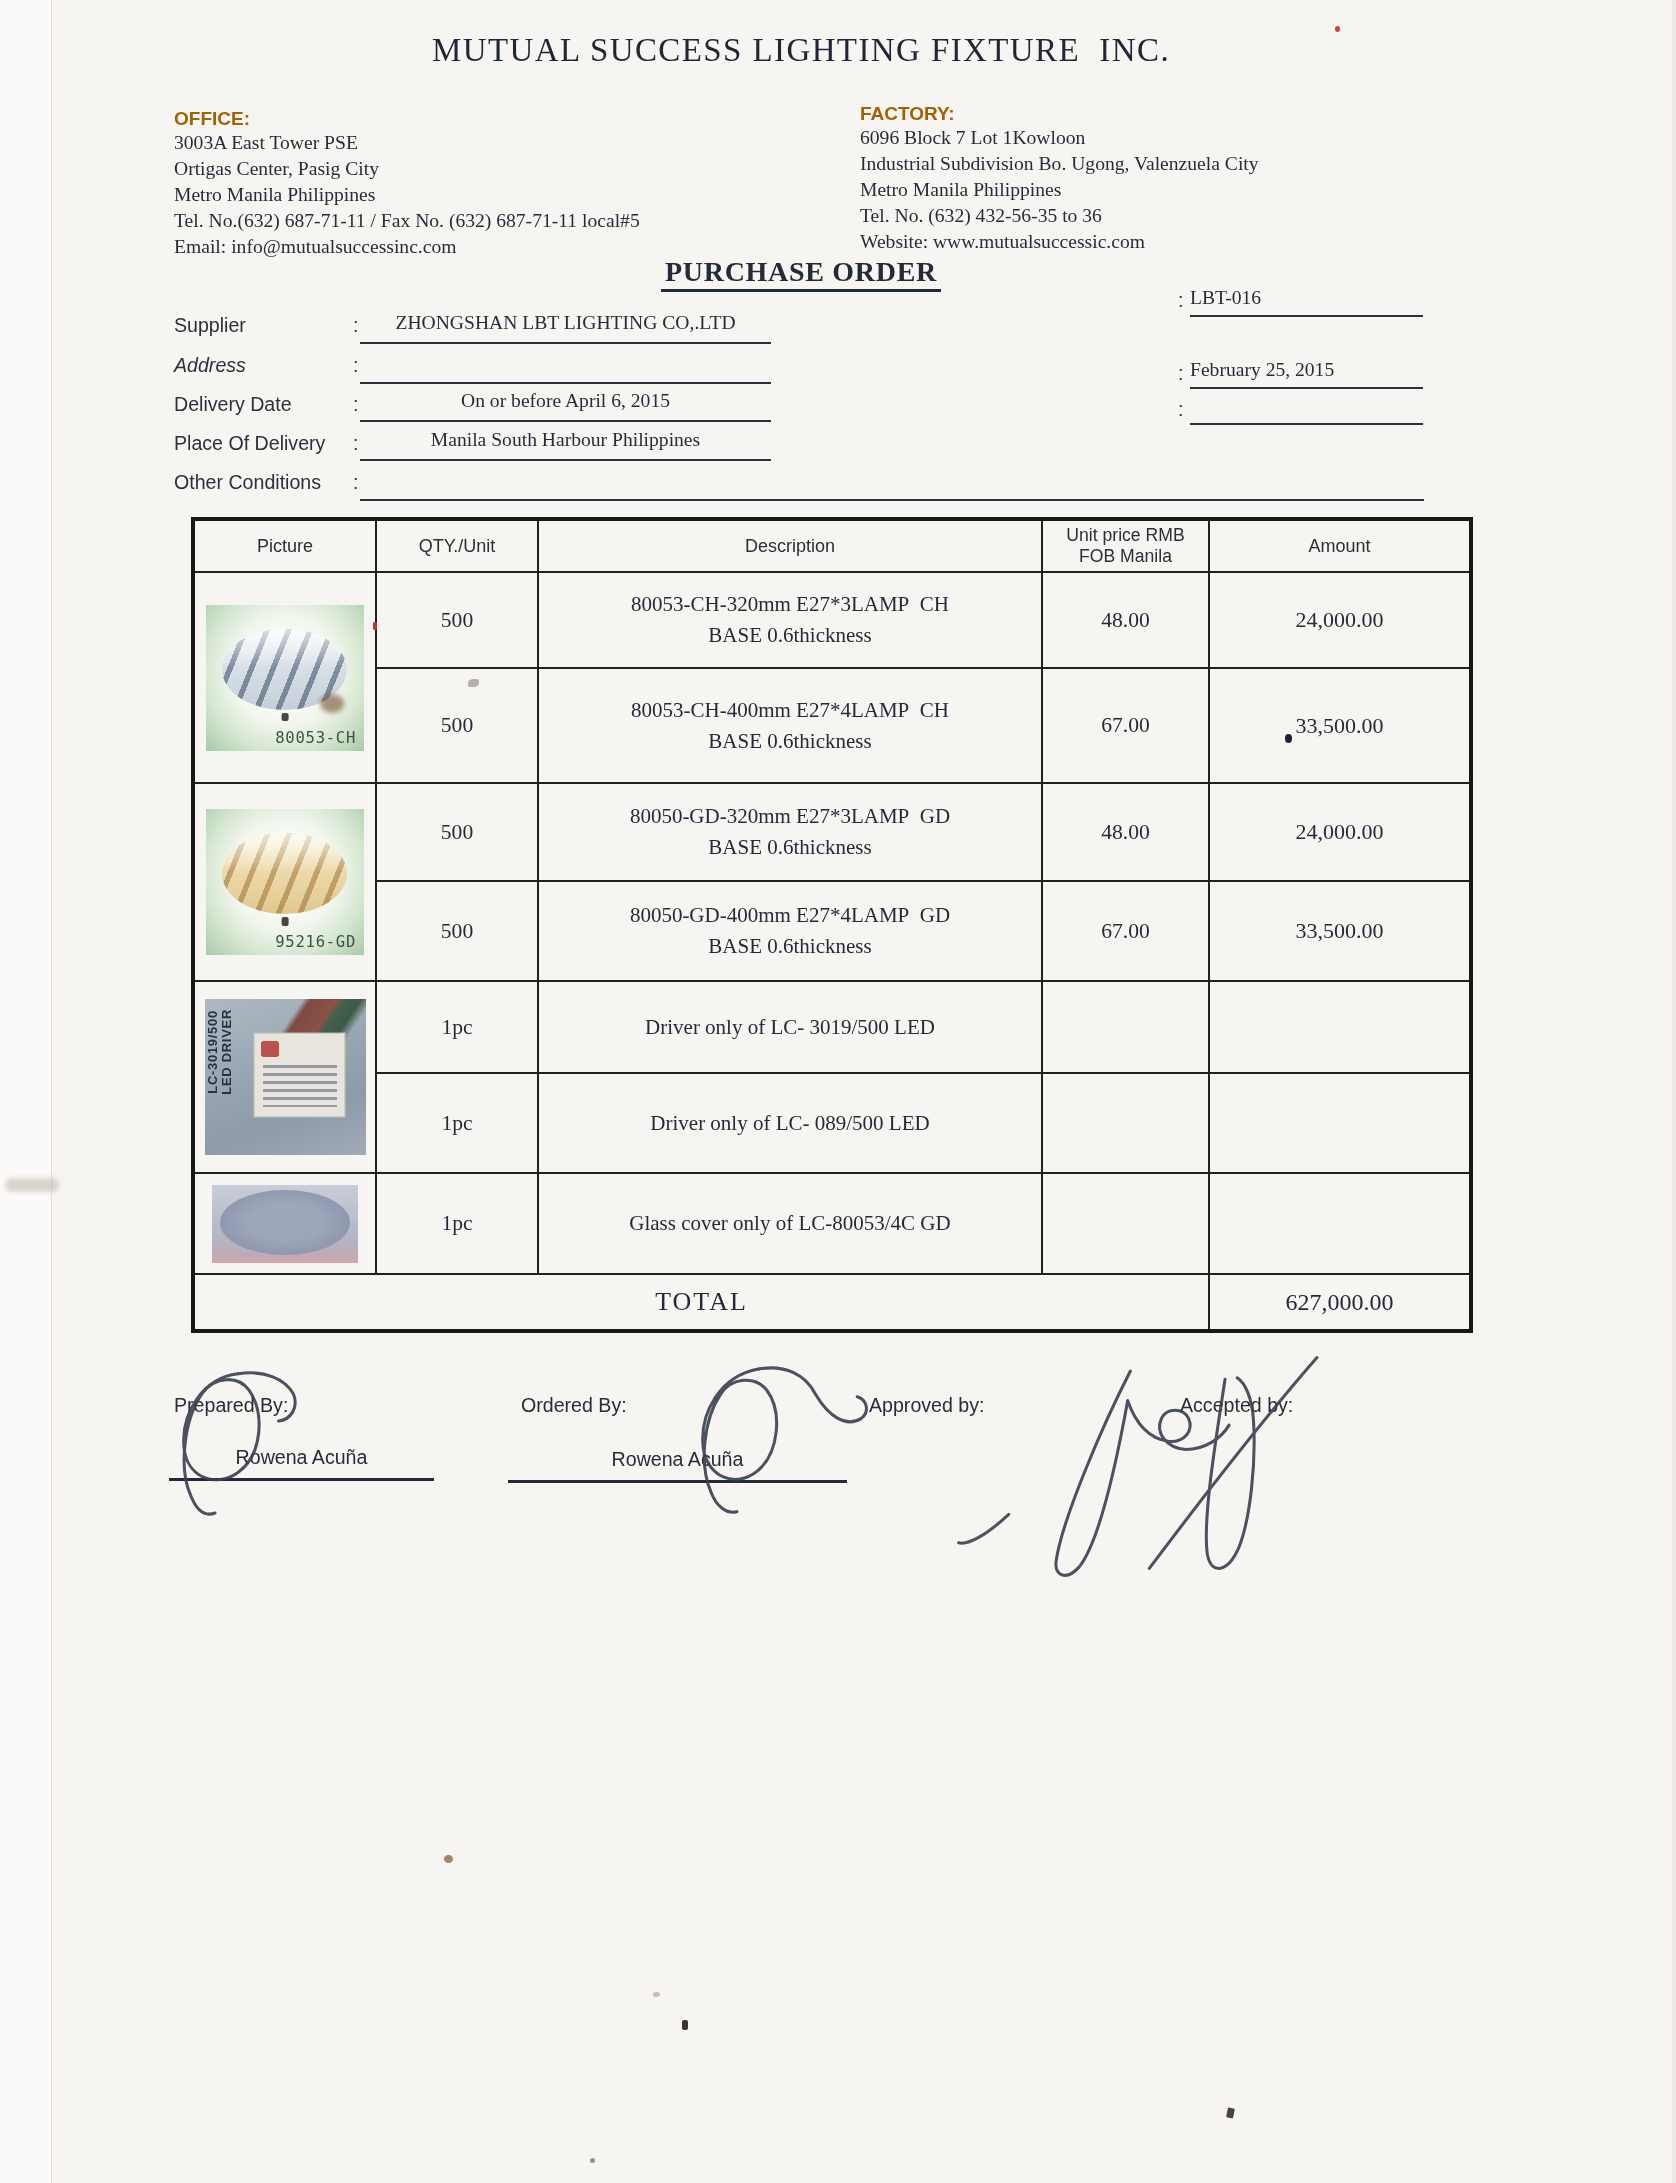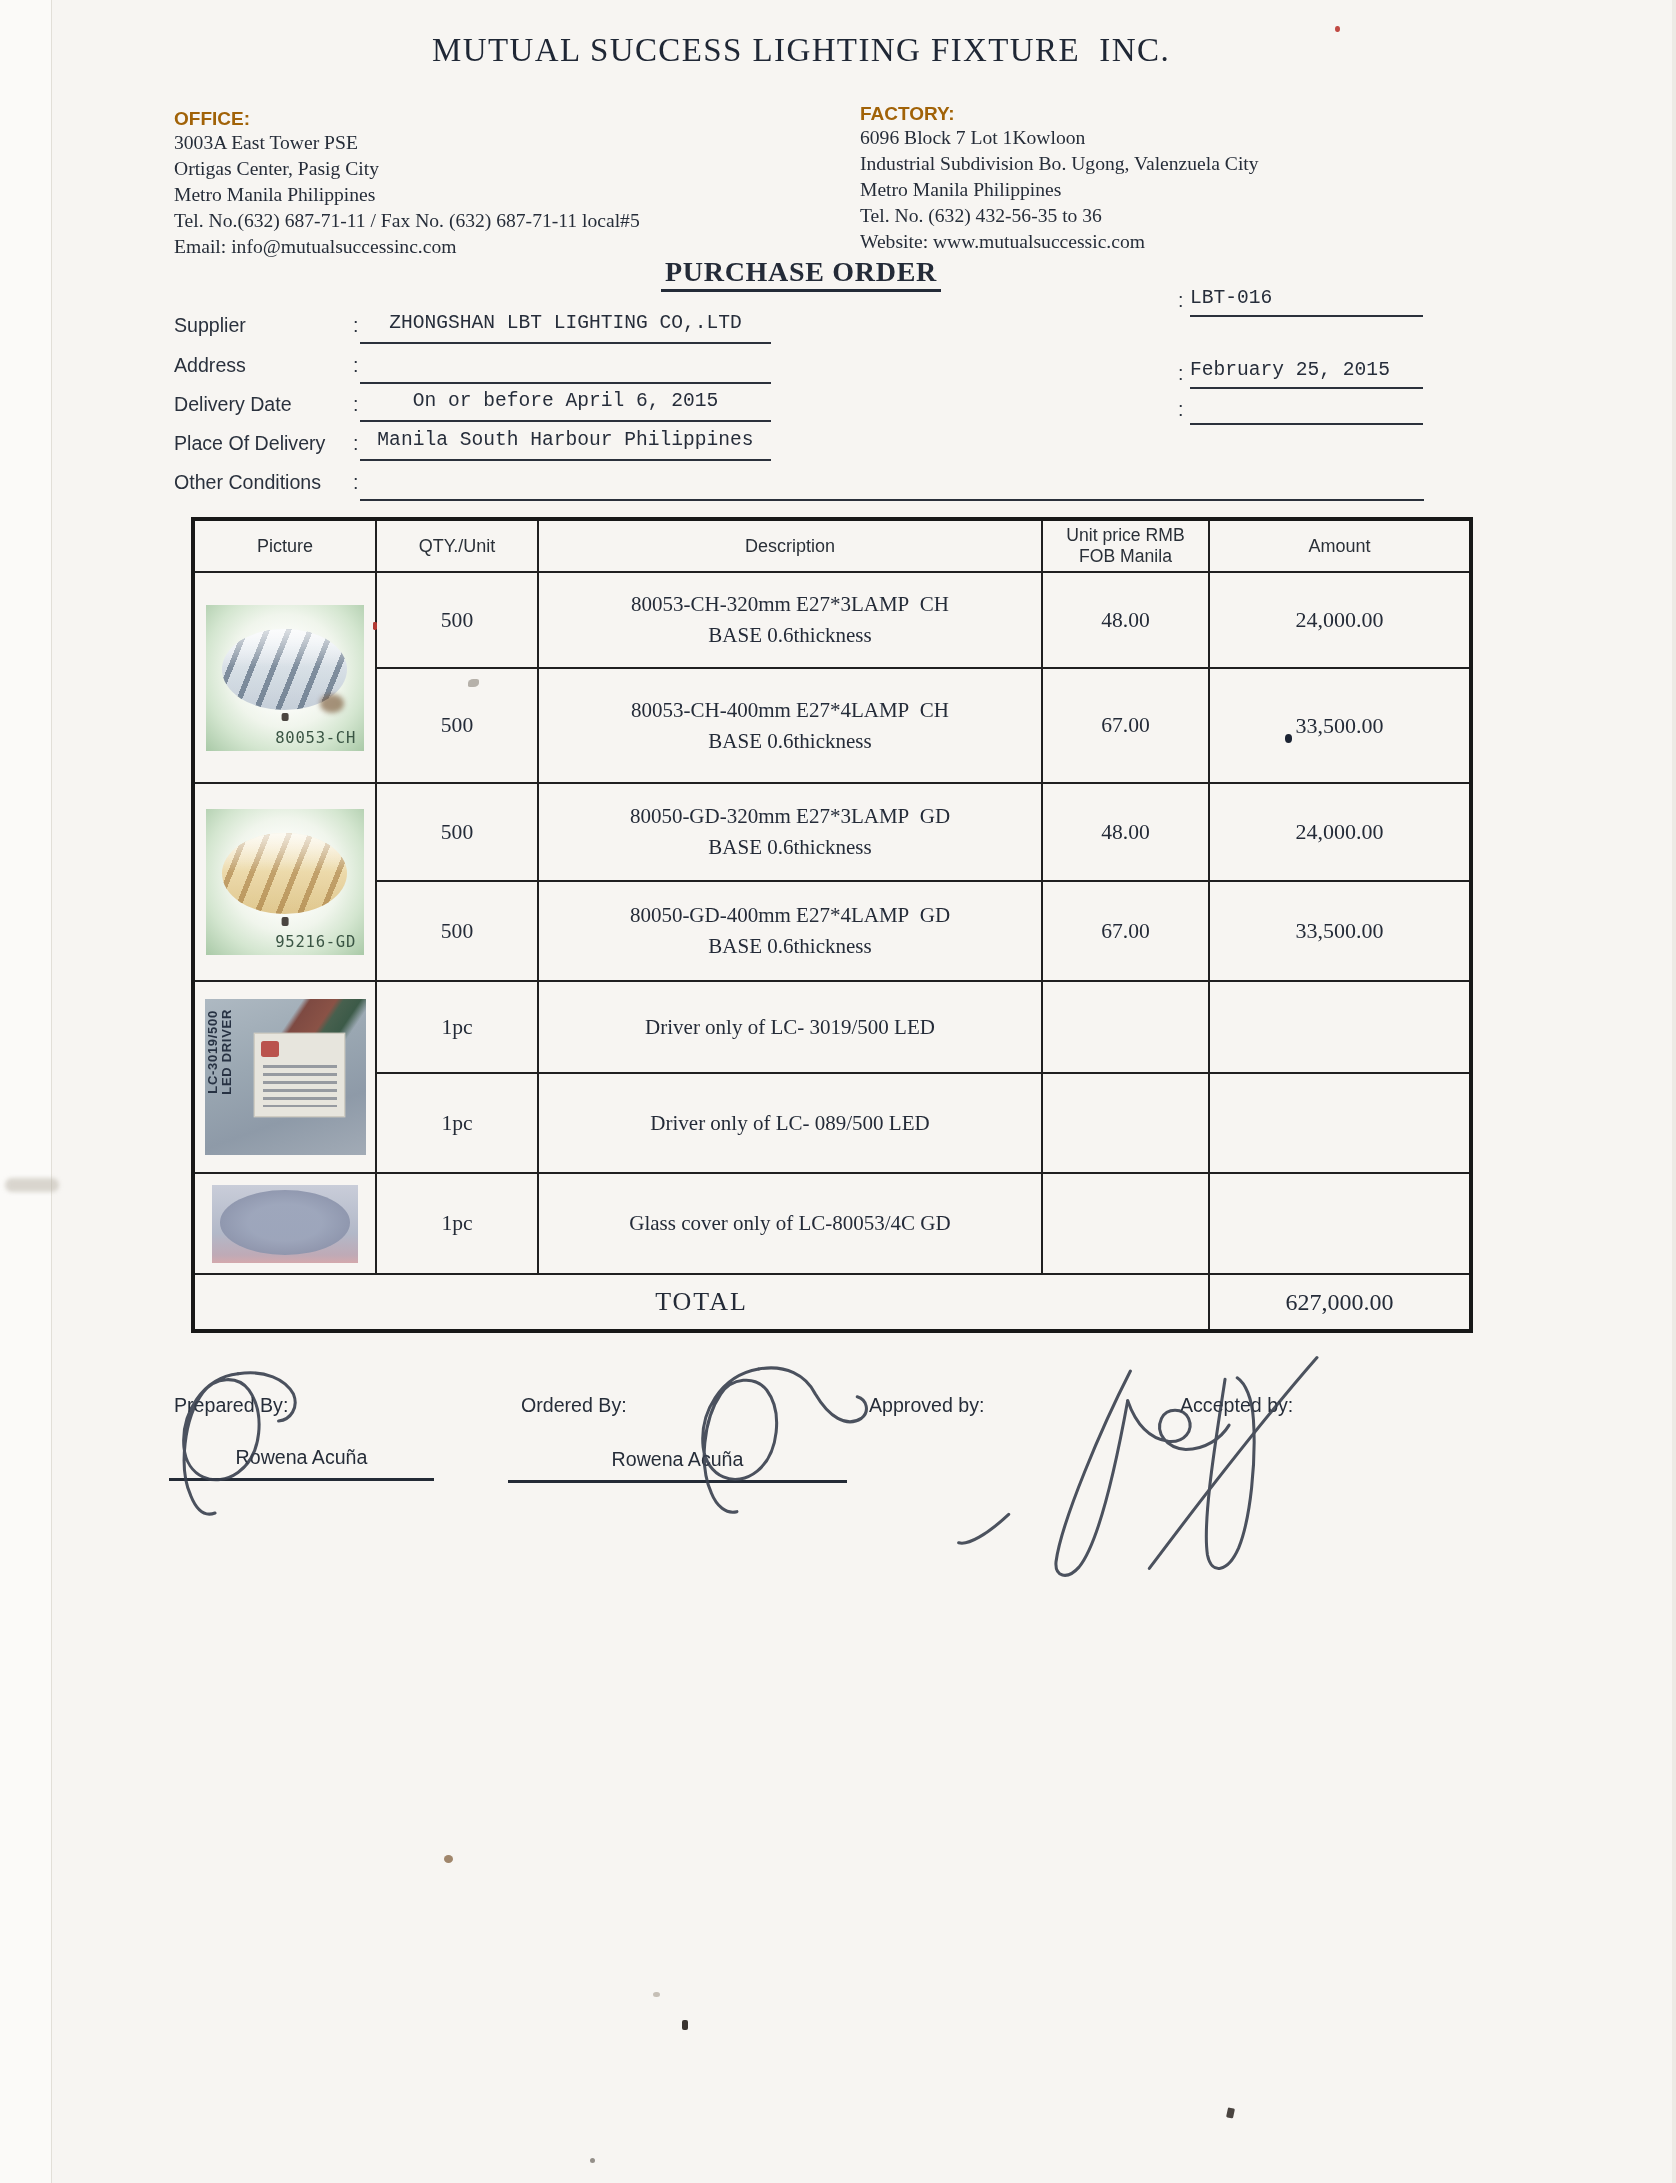--- a/index.html
+++ b/index.html
@@ -20,21 +20,21 @@
   .addr-line{font-size:19.6px;line-height:26px;color:#262d39;}
   .office-block{left:174px;top:108px;}
   .factory-block{left:860px;top:103px;}
 
   .po-title{left:0;right:0;top:256px;text-align:center;transform:translateX(-37px);}
   .po-title span{display:inline-block;font-weight:bold;font-size:28px;letter-spacing:0.7px;border-bottom:3.4px solid #242b38;padding:0 4px 1.4px 4px;color:#242b38;}
 
   
   .f-label{font-family:"Liberation Sans",sans-serif;font-size:19.6px;color:#2a313d;}
   .f-colon{font-family:"Liberation Sans",sans-serif;font-size:19.6px;color:#2a313d;}
-  .f-value{font-family:Liberation Mono, monospace;font-size:19.6px;color:#262d3a;text-align:center;}
+  .f-value{font-family:Liberation Serif, serif;font-size:19.6px;color:#262d3a;text-align:center;}
   .uline{border-bottom:2.7px solid #2b313c;}
 
   
   #po-table{position:absolute;left:166px;top:517px;width:1278px;border-collapse:collapse;table-layout:fixed;border:4px solid #181818;margin-left:25px;}
   #po-table td,#po-table th{border:2px solid #202020;padding:0;vertical-align:middle;text-align:center;overflow:hidden;}
   #po-table th{font-family:"Liberation Sans",sans-serif;font-weight:normal;font-size:18px;color:#2a3038;}
   .hrow{height:53px}.r1{height:96px}.r2{height:115px}.r3{height:98px}.r4{height:100px}
   .r5{height:92px}.r6{height:100px}.r7{height:101px}.trow{height:57px}
   .desc{font-size:21px;line-height:31px;color:#242b38;}
   td.left-desc{text-align:left;padding-left:9.5px;}
@@ -119,21 +119,21 @@
   <div class="abs f-value uline" style="left:1190px;top:287px;width:233px;height:28px;text-align:left;">LBT-016</div>
   <div class="abs f-colon" style="left:1178px;top:362px;">:</div>
   <div class="abs f-value uline" style="left:1190px;top:359px;width:233px;height:28px;text-align:left;">February 25, 2015</div>
   <div class="abs f-colon" style="left:1178px;top:398px;">:</div>
   <div class="abs f-value uline" style="left:1190px;top:395px;width:233px;height:28px;text-align:left;"></div>
 
   <div class="abs f-label" style="left:174px;top:314px;">Supplier</div>
   <div class="abs f-colon" style="left:353px;top:314px;">:</div>
   <div class="abs f-value uline" style="left:360px;top:312px;width:411px;height:30px;">ZHONGSHAN LBT LIGHTING CO,.LTD</div>
 
-  <div class="abs f-label" style="left:174px;top:354px;">Address</div>
+  <div class="abs f-label" style="left:174px;top:354px;font-style:italic;">Address</div>
   <div class="abs f-colon" style="left:353px;top:354px;">:</div>
   <div class="abs f-value uline" style="left:360px;top:352px;width:411px;height:30px;"></div>
 
   <div class="abs f-label" style="left:174px;top:393px;">Delivery Date</div>
   <div class="abs f-colon" style="left:353px;top:393px;">:</div>
   <div class="abs f-value uline" style="left:360px;top:390px;width:411px;height:30px;">On or before April 6, 2015</div>
 
   <div class="abs f-label" style="left:174px;top:432px;">Place Of Delivery</div>
   <div class="abs f-colon" style="left:353px;top:432px;">:</div>
   <div class="abs f-value uline" style="left:360px;top:429px;width:411px;height:30px;">Manila South Harbour Philippines</div>

